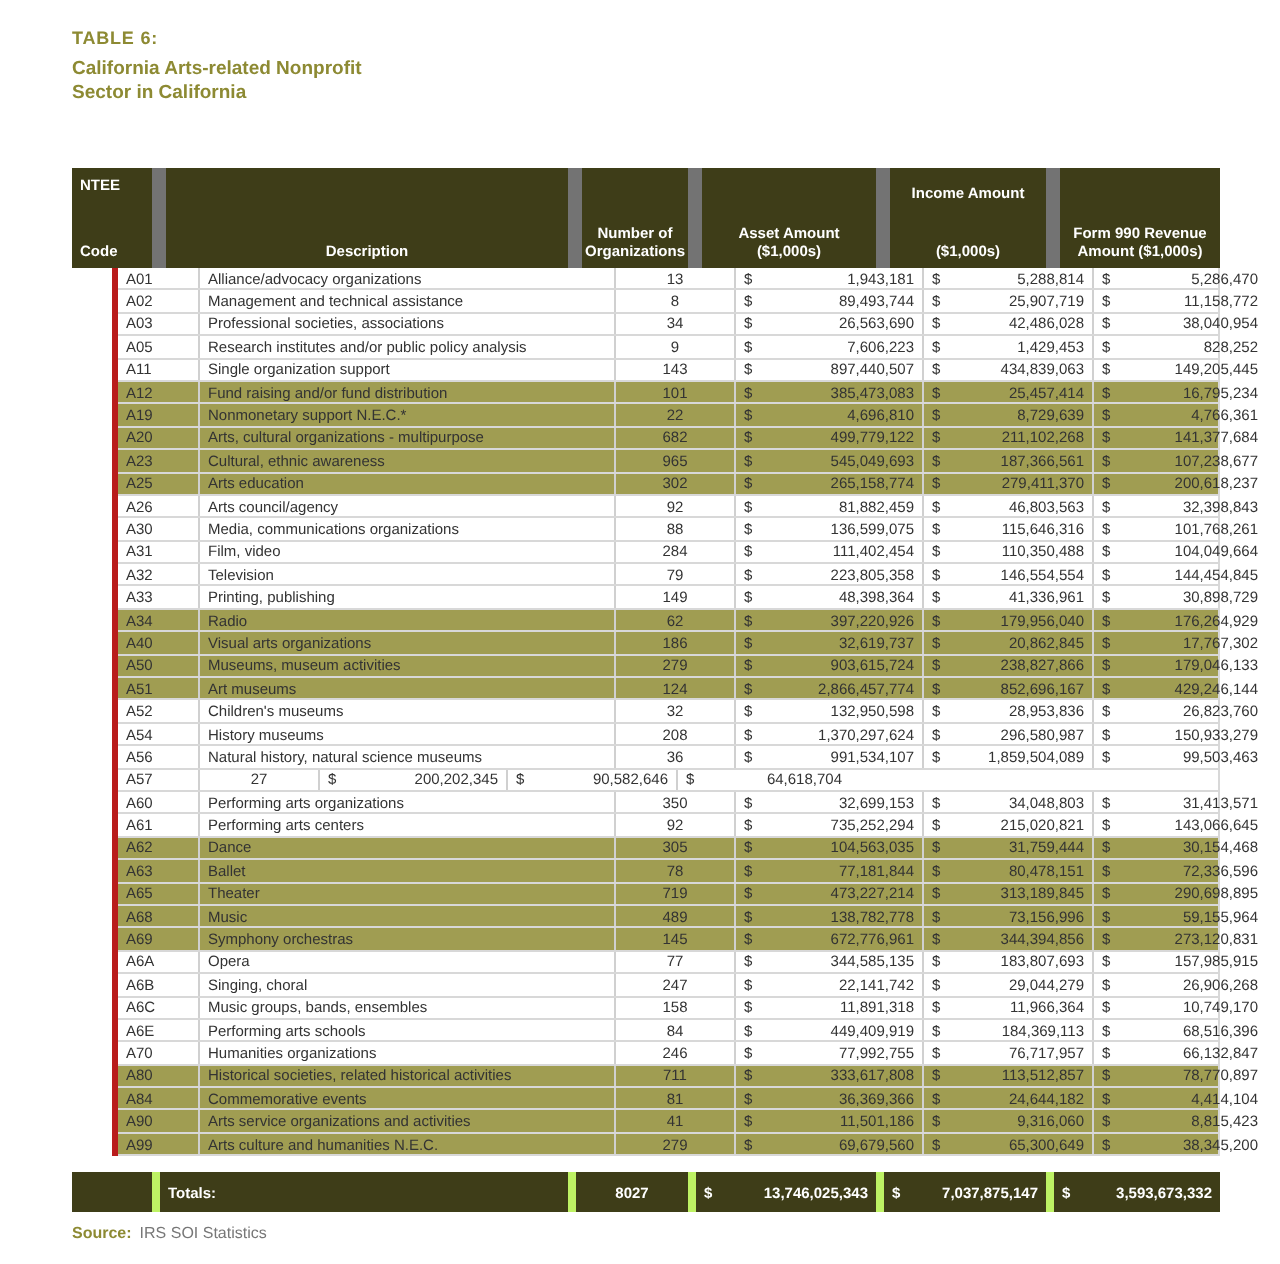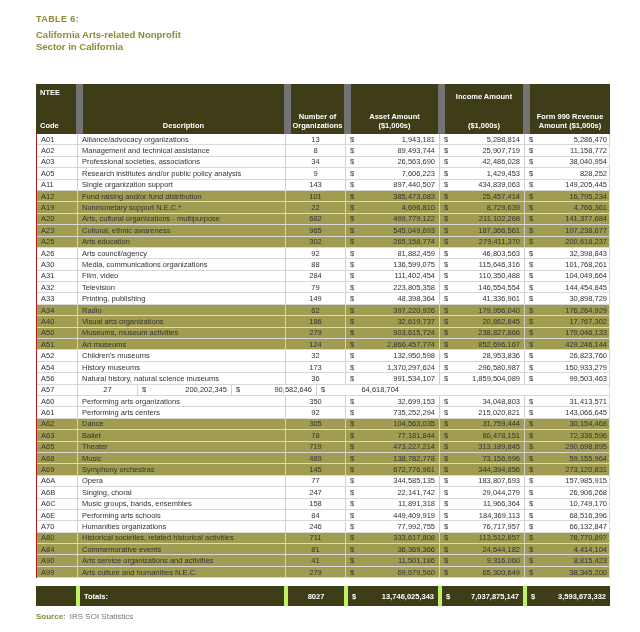--- a/index.html
+++ b/index.html
@@ -29,21 +29,21 @@
 
   .thead { display:flex; background:#3e3d18; color:#ffffff; font-weight:bold; }
   .thead .hcell {
     display:flex; flex-direction:column; justify-content:flex-end; align-items:center;
     text-align:center; padding:4px 2px; min-height:36px; line-height:9px;
     border-left:7px solid #737373;
   }
   .thead .hcell:first-child { border-left:none;gap:24px; }
   .thead .c-code { align-items:flex-start; text-align:left; padding-left:4px; }
 
-  .tbody { border-left:1px solid #b91c1c; border-right:1px solid #d8d8d8; }
+  .tbody { border-left:3px solid #b91c1c; border-right:1px solid #d8d8d8;margin-left:20px; }
   .row {
     display:flex; align-items:center;
     height:11.4px; background:#ffffff;
     border-bottom:1px solid #d8d8d8;
     color:#333333;
   }
   .row.hl { background:#a09d52; }
   .cell { overflow:hidden; white-space:nowrap; border-left:1px solid #d0d0d0; height:100%; display:flex; align-items:center; }
   .cell:first-child { border-left:none; }
   .c-code.cell { padding-left:4px; }
@@ -442,21 +442,21 @@
       <span class="amt">28,953,836</span>
     </div>
     <div class="cell c-revenue money">
       <span class="dollar">$</span>
       <span class="amt">26,823,760</span>
     </div>
   </div>
         <div class="row">
     <div class="cell c-code">A54</div>
     <div class="cell c-desc">History museums</div>
-    <div class="cell c-orgs">173</div>
+    <div class="cell c-orgs">208</div>
     <div class="cell c-asset money">
       <span class="dollar">$</span>
       <span class="amt">1,370,297,624</span>
     </div>
     <div class="cell c-income money">
       <span class="dollar">$</span>
       <span class="amt">296,580,987</span>
     </div>
     <div class="cell c-revenue money">
       <span class="dollar">$</span>

